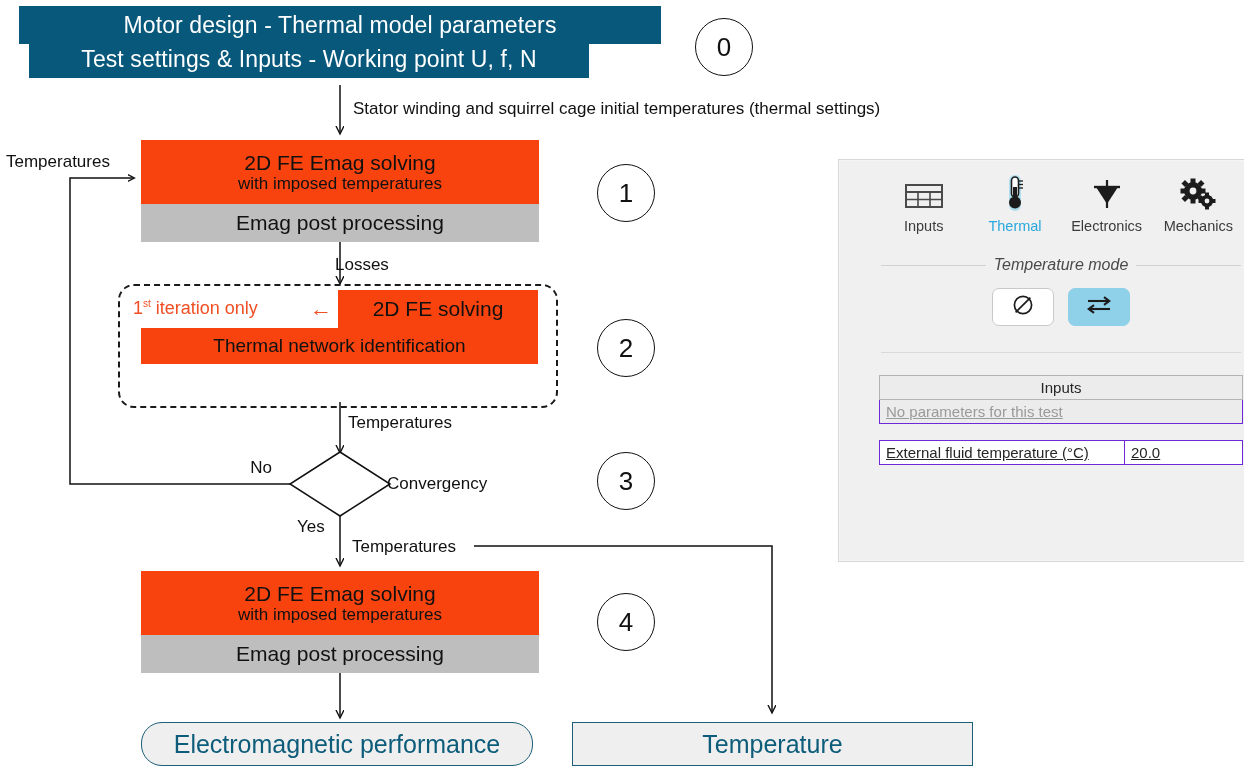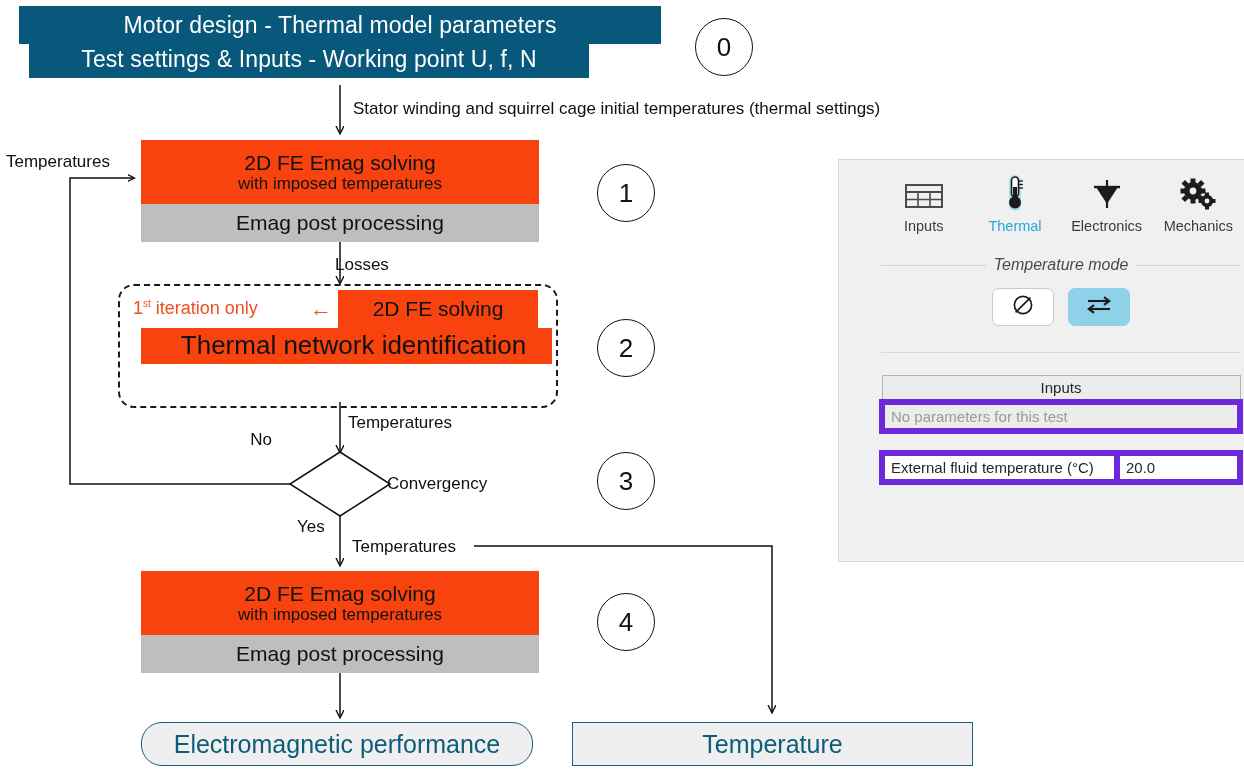--- a/index.html
+++ b/index.html
@@ -86,22 +86,22 @@
   .mode-btn.on{background:#8ed1e8;border:1px solid #8ed1e8;}
 
   .thin-rule{height:1px;background:#d9d9d9;margin:20px 14px 0 14px;}
 
   .tbl{margin:16px 12px 0 12px;border:1px solid #b4b4b4;border-collapse:collapse;width:calc(100% - 24px);}
   .tbl th{
     background:#ececec;border:1px solid #b4b4b4;font-weight:normal;
     font-size:15px;color:#262626;padding:3px 4px;text-align:center;
   }
   .tbl td{
-    border:6px solid #6d28d9;font-size:15px;color:#262626;
-    padding:3px 6px;background:#ffffff;
+    border:1px solid #6d28d9;font-size:15px;color:#262626;
+    padding:3px 6px;background:#ffffff;text-decoration:underline;
   }
   .tbl td.muted{background:#ececec;color:#9a9a9a;}
   .tbl td.val{width:105px;}
 </style>
 </head>
 <body>
 
 <div id="root">
 
   <svg id="wires" viewBox="0 0 1244 775">
@@ -169,32 +169,32 @@
   <div class="abs lbl-orange" style="left:133px;top:298px;">
     <span>1</span><sup>st</sup><span> iteration only</span>
   </div>
   <div class="abs lbl-orange" style="left:310px;top:296px;font-size:22px;">
     <span>←</span>
   </div>
 
   <div class="abs blk blk-orange blk-1line" style="left:338px;top:290px;width:200px;height:38px;justify-content:center;">
     <span>2D FE solving</span>
   </div>
-  <div class="abs blk blk-orange" style="left:141px;top:328px;width:397px;height:36px;font-size:26px;padding-left:14px;">
+  <div class="abs blk blk-orange" style="left:141px;top:328px;width:397px;height:36px;font-size:19px;">
     <span>Thermal network identification</span>
   </div>
   <div class="abs step-circle" style="left:597px;top:319px;width:56px;height:56px;">
     <span>2</span>
   </div>
 
   <div class="abs lbl" style="left:348px;top:413px;">
     <span>Temperatures</span>
   </div>
 
-  <div class="abs lbl" style="left:272px;top:430px;transform:translateX(-100%);">
+  <div class="abs lbl" style="left:272px;top:458px;transform:translateX(-100%);">
     <span>No</span>
   </div>
   <div class="abs lbl" style="left:387px;top:474px;">
     <span>Convergency</span>
   </div>
   <div class="abs lbl" style="left:297px;top:517px;">
     <span>Yes</span>
   </div>
   <div class="abs step-circle" style="left:597px;top:452px;width:56px;height:56px;">
     <span>3</span>

